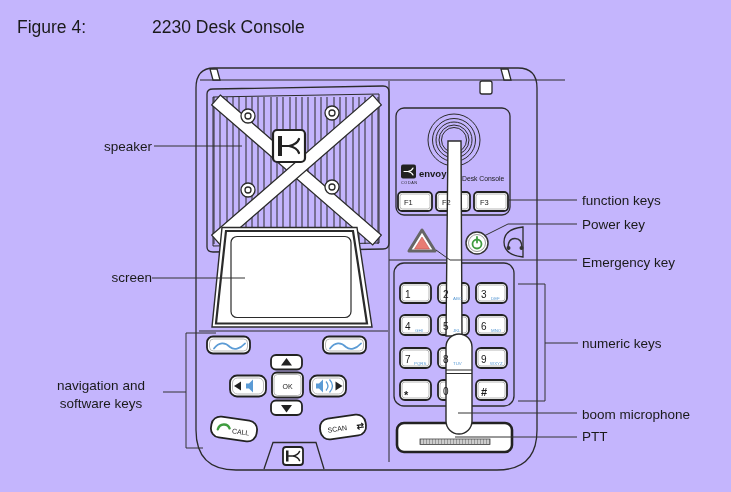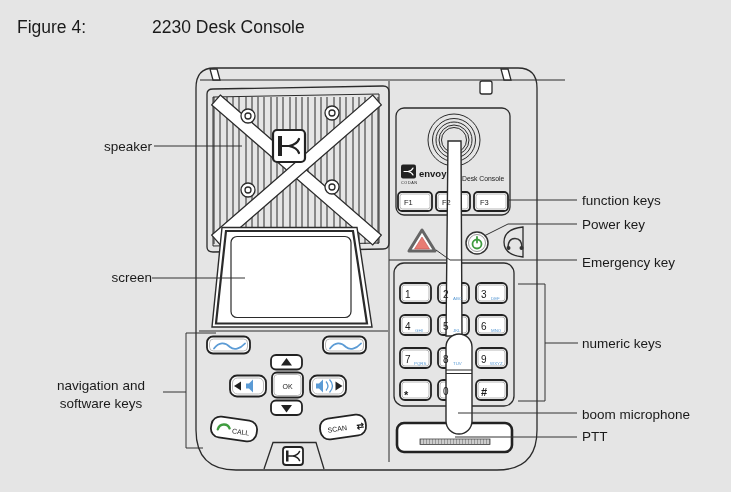--- a/index.html
+++ b/index.html
@@ -1,16 +1,16 @@
 <!DOCTYPE html>
 <html><head>
 <meta charset="utf-8">
 <style>
   html,body{margin:0;padding:0;background:#fff;}
-  .page{position:relative;width:731px;height:492px;background:#e5e5e5;overflow:hidden;}
+  .page{position:relative;width:731px;height:492px;background:#c4b5fd;overflow:hidden;}
   svg text{font-family:"Liberation Sans",sans-serif;fill:#1a1a1a;}
   .cap{font-size:17.5px;}
   .lbl{font-size:13.5px;}
   .ln{fill:none;stroke:#2b2b2b;stroke-width:1.3;}
   .lnthin{fill:none;stroke:#2b2b2b;stroke-width:1;}
   .wfill{fill:#fff;stroke:#2b2b2b;stroke-width:1.3;}
   .keyo{fill:#fff;stroke:#222;stroke-width:1.8;}
   .keyi{fill:none;stroke:#999;stroke-width:0.7;}
   .leader{fill:none;stroke:#333;stroke-width:1;}
   .kn{font-size:10px;}

